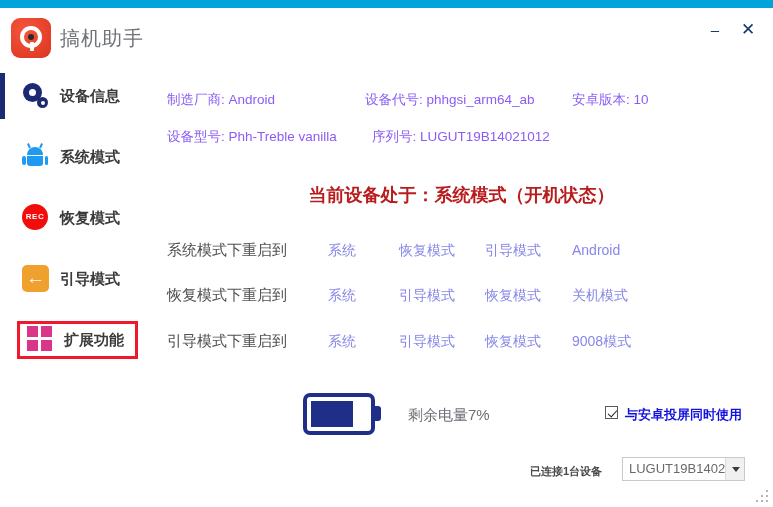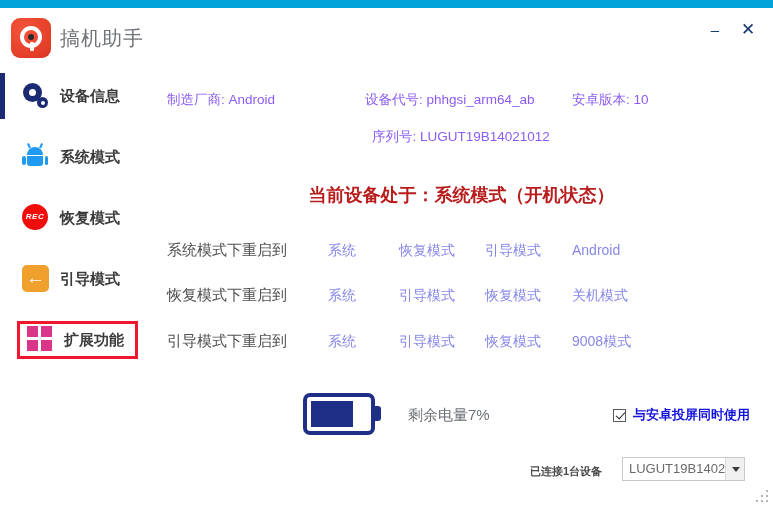--- a/index.html
+++ b/index.html
@@ -89,21 +89,21 @@
   .nav-item {
     position: absolute;
     left: 0;
     width: 150px; height: 46px;
     cursor: pointer;
   }
   .nav-icon {
     position: absolute;
     left: 22px; top: 50%;
     transform: translateY(-50%);
-    width: 28px; height: 28px; font-style: italic;
+    width: 28px; height: 28px;
   }
   .nav-label {
     position: absolute;
     left: 60px; top: 50%;
     transform: translateY(-50%);
     font-size: 15px;
     color: #3b3b3b;
     font-weight: bold;
     white-space: nowrap;
   }
@@ -297,24 +297,22 @@
     font-weight: normal;
     color: #6b6f75;
     white-space: nowrap;
   }
 
   
   #cast-option {
     position: absolute;
     left: 455px; top: 345px;
     display: flex;
-    align-items: center;
     cursor: pointer;
     white-space: nowrap;
-    margin-left: 8px;
   }
   #cast-box {
     position: relative;
     width: 13px; height: 13px;
     border: 1px solid #5a5a5a;
     background: #ffffff;
     box-sizing: border-box;
     margin-right: 7px;
     flex: none;
   }
@@ -466,20 +464,24 @@
     <span>Android</span>
   </div>
   <div class="info-cell" style="left:215px; top:30px;">
     <span>设备代号:</span>
     <span>phhgsi_arm64_ab</span>
   </div>
   <div class="info-cell" style="left:422px; top:30px;">
     <span>安卓版本:</span>
     <span>10</span>
   </div>
+  <div class="info-cell" style="left:17px;  top:67px;">
+    <span>设备型号:</span>
+    <span>Phh-Treble vanilla</span>
+  </div>
   <div class="info-cell" style="left:222px; top:67px;">
     <span>序列号:</span>
     <span>LUGUT19B14021012</span>
   </div>
 
   <div id="device-status">当前设备处于：系统模式（开机状态）</div>
 
   <div class="reboot-row" style="top:176px">
     <div class="reboot-label">系统模式下重启到</div>
     <a class="reboot-link lk0">系统</a>

